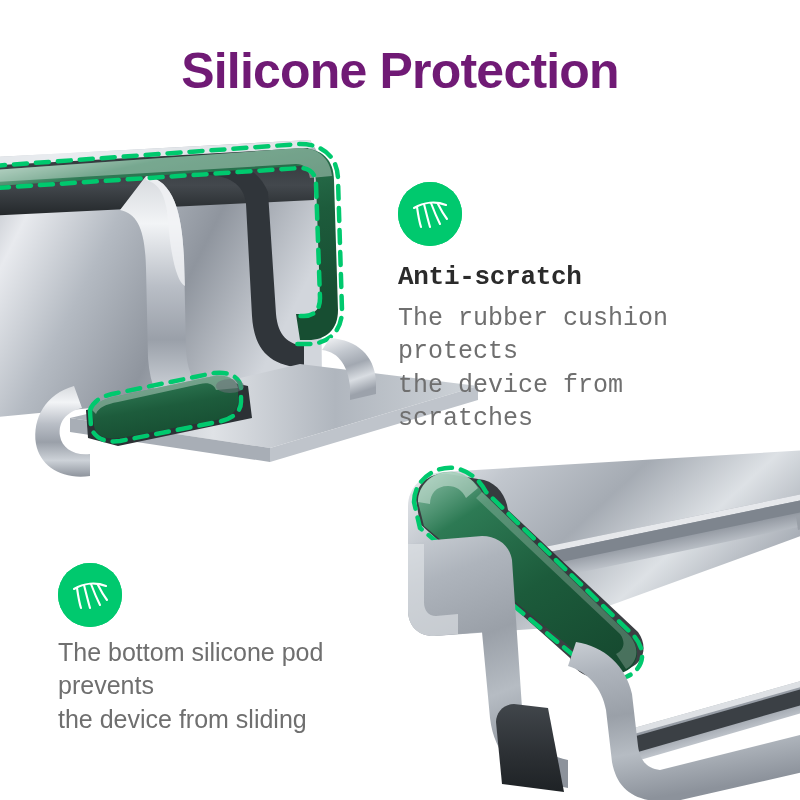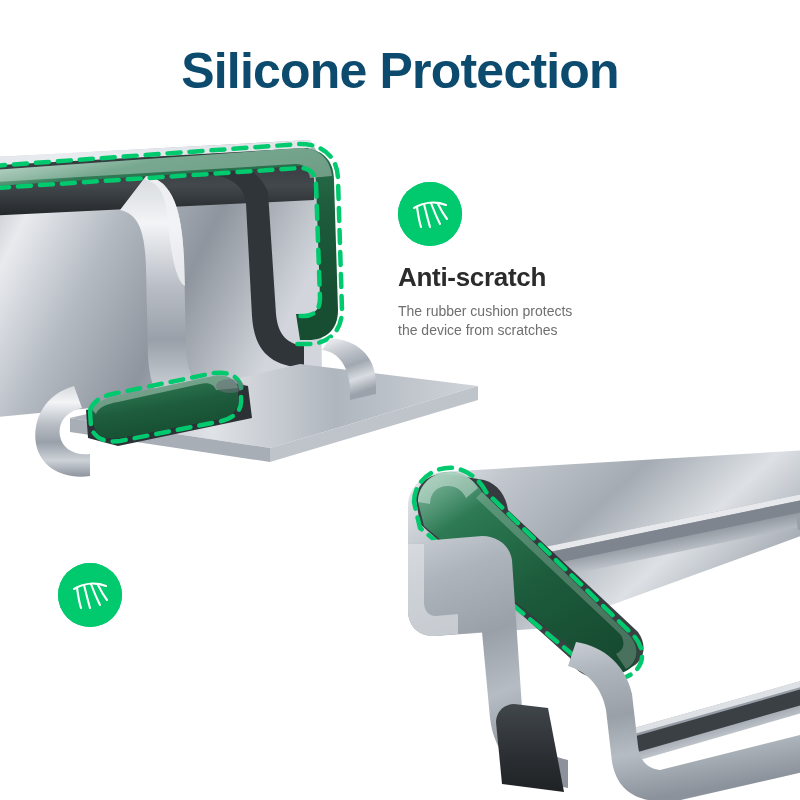--- a/index.html
+++ b/index.html
@@ -23,29 +23,29 @@
   
   #page-title {
     position: absolute;
     top: 44px;
     left: 0;
     width: 800px;
     text-align: center;
     font-size: 50px;
     font-weight: 700;
     letter-spacing: -0.8px;
-    color: #0c4a6e;
+    color: #701a75;
     line-height: 1.1;
   }
 
   
   .feature {
     position: absolute;
   }
-  #feature-anti-scratch { top: 182px; left: 398px; width: 290px; }
+  #feature-anti-scratch { top: 182px; left: 398px; width: 290px; font-family: Liberation Mono, monospace; }
   #feature-anti-slippery { top: 563px; left: 58px; width: 300px; }
 
   .feature-icon {
     width: 64px;
     height: 64px;
     border-radius: 50%;
     background: #00c96e;
     display: block;
   }
   .feature-icon svg { display: block; }
@@ -53,21 +53,21 @@
   .feature-heading {
     margin-top: 16px;
     font-size: 26px;
     font-weight: 700;
     letter-spacing: -0.3px;
     color: #2b2b2b;
     line-height: 1.2;
   }
   .feature-desc {
     margin-top: 9px;
-    font-size: 14px;
+    font-size: 25px;
     font-weight: 400;
     color: #6f6f6f;
     line-height: 1.33;
     white-space: pre-line;
   }
 
   
   .product {
     position: absolute;
   }
@@ -328,15 +328,17 @@
         <circle cx="32" cy="32" r="32" fill="#00c96e"></circle>
         <g fill="none" stroke="#ffffff" stroke-width="2.1" stroke-linecap="round">
           <path d="M16,26 C26,20 38,19 48,23"></path>
           <path d="M19,25 C20,32 21,39 23,45"></path>
           <path d="M26,22 C28,30 30,38 32,45"></path>
           <path d="M33,21 C36,29 39,36 42,42"></path>
           <path d="M40,22 C43,28 46,33 49,37"></path>
         </g>
       </svg>
     </div>
+    <div class="feature-desc">The bottom silicone pod prevents
+the device from sliding</div>
   </div>
 
 </div>
 
 </body></html>

